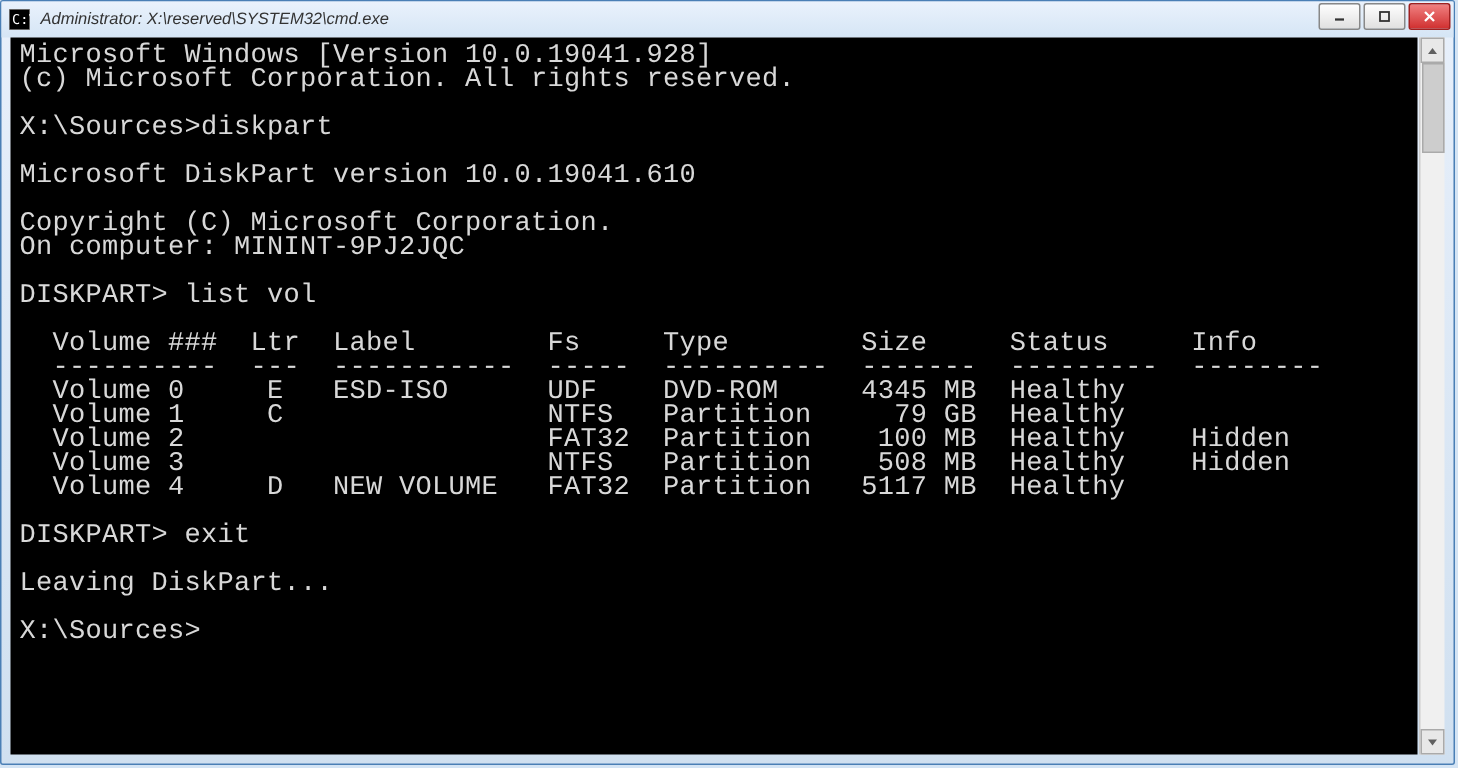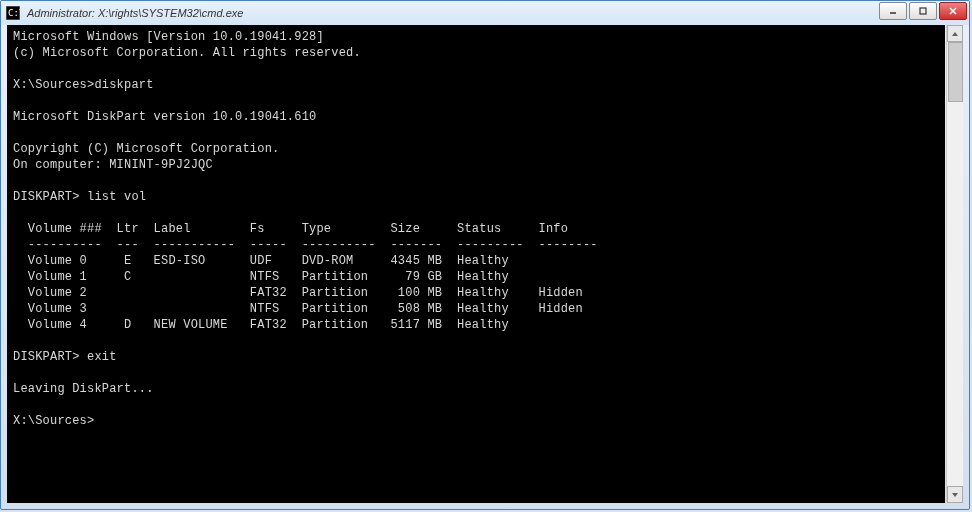--- a/index.html
+++ b/index.html
@@ -74,21 +74,21 @@
       position: absolute;
       top: 24px;
       left: 6px;
       right: 24px;
       bottom: 6px;
       background: #000;
       overflow: hidden;
     }
     .terminal {
       font-family: "Consolas", "Courier New", monospace;
-      font-size: 12px;
+      font-size: 18px;
       line-height: 16px;
       color: #d8d8d8;
       padding: 4px 6px;
       white-space: pre;
       letter-spacing: 0.2px;
     }
     .scrollbar {
       position: absolute;
       right: 6px;
       top: 24px;
@@ -127,21 +127,21 @@
 <body>
 
 <div class="window">
   <div class="titlebar">
     <span class="titlebar-icon">
       <svg width="14" height="14" viewBox="0 0 14 14">
         <rect x="0" y="0" width="14" height="14" fill="#000" stroke="#888" stroke-width="1"></rect>
         <text x="2" y="10" font-size="9" fill="#fff" font-family="monospace">C:\</text>
       </svg>
     </span>
-    <span class="titlebar-title">Administrator: X:\rights\SYSTEM32\cmd.exe</span>
+    <span class="titlebar-title">Administrator: X:\reserved\SYSTEM32\cmd.exe</span>
     <div class="window-controls">
       <div class="win-btn">
         <svg width="10" height="10">
             <line x1="2" y1="7" x2="8" y2="7" stroke="#333" stroke-width="1.5"></line>
           </svg>
       </div>
       <div class="win-btn">
         <svg width="10" height="10">
             <rect x="2" y="2" width="6" height="6" fill="none" stroke="#333" stroke-width="1.2"></rect>
           </svg>

